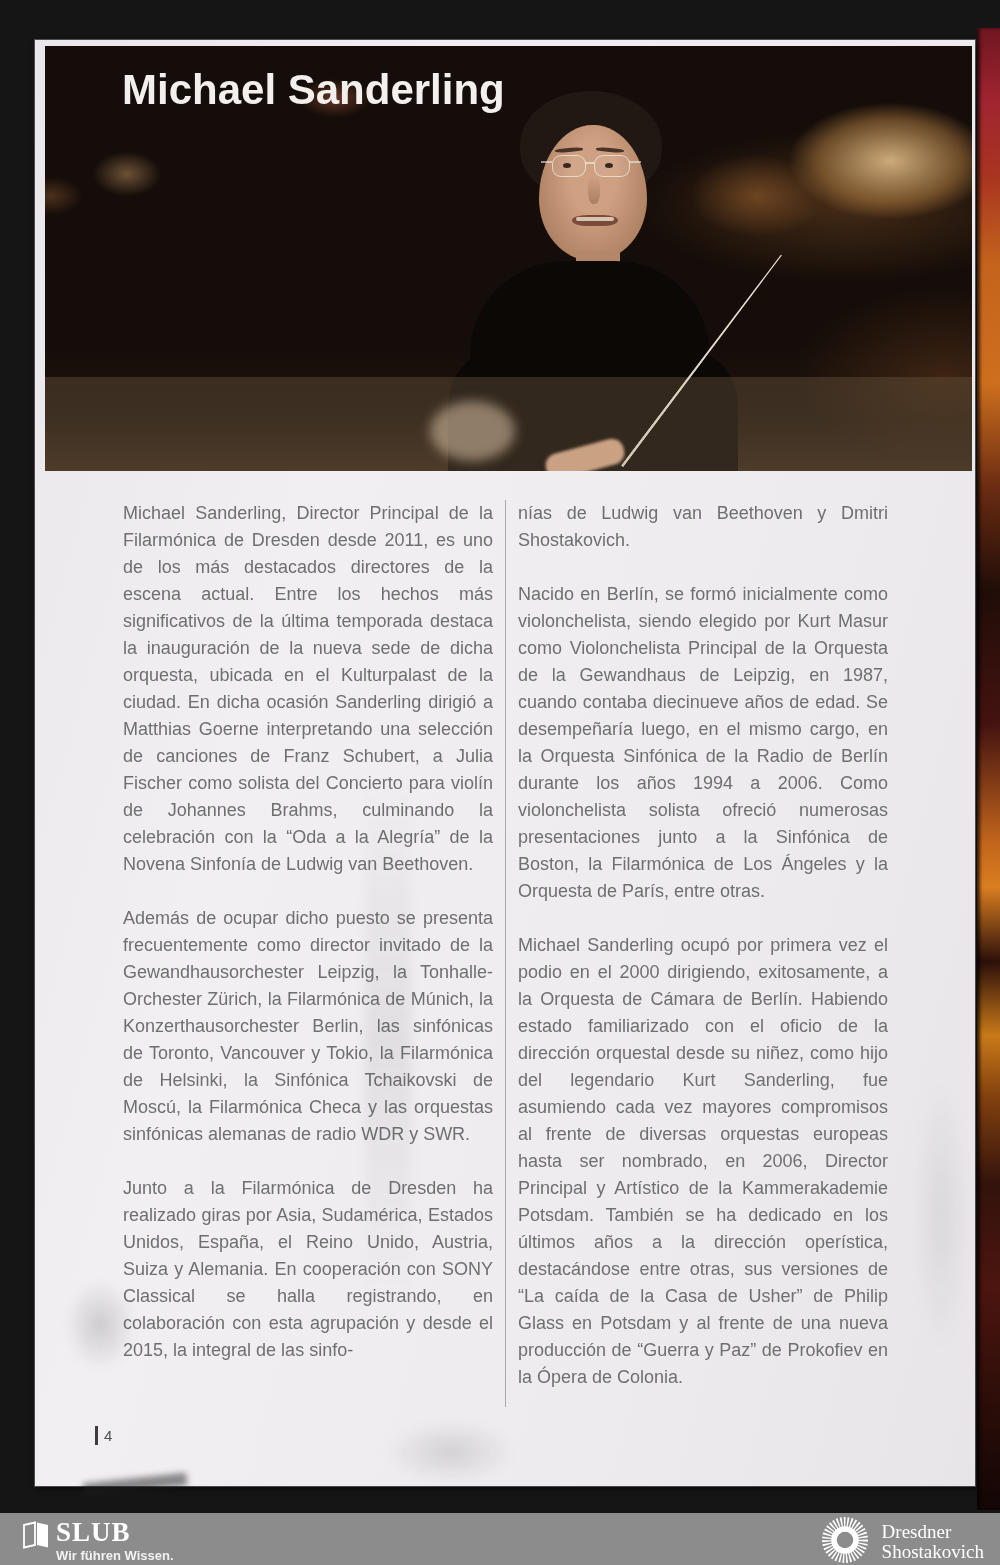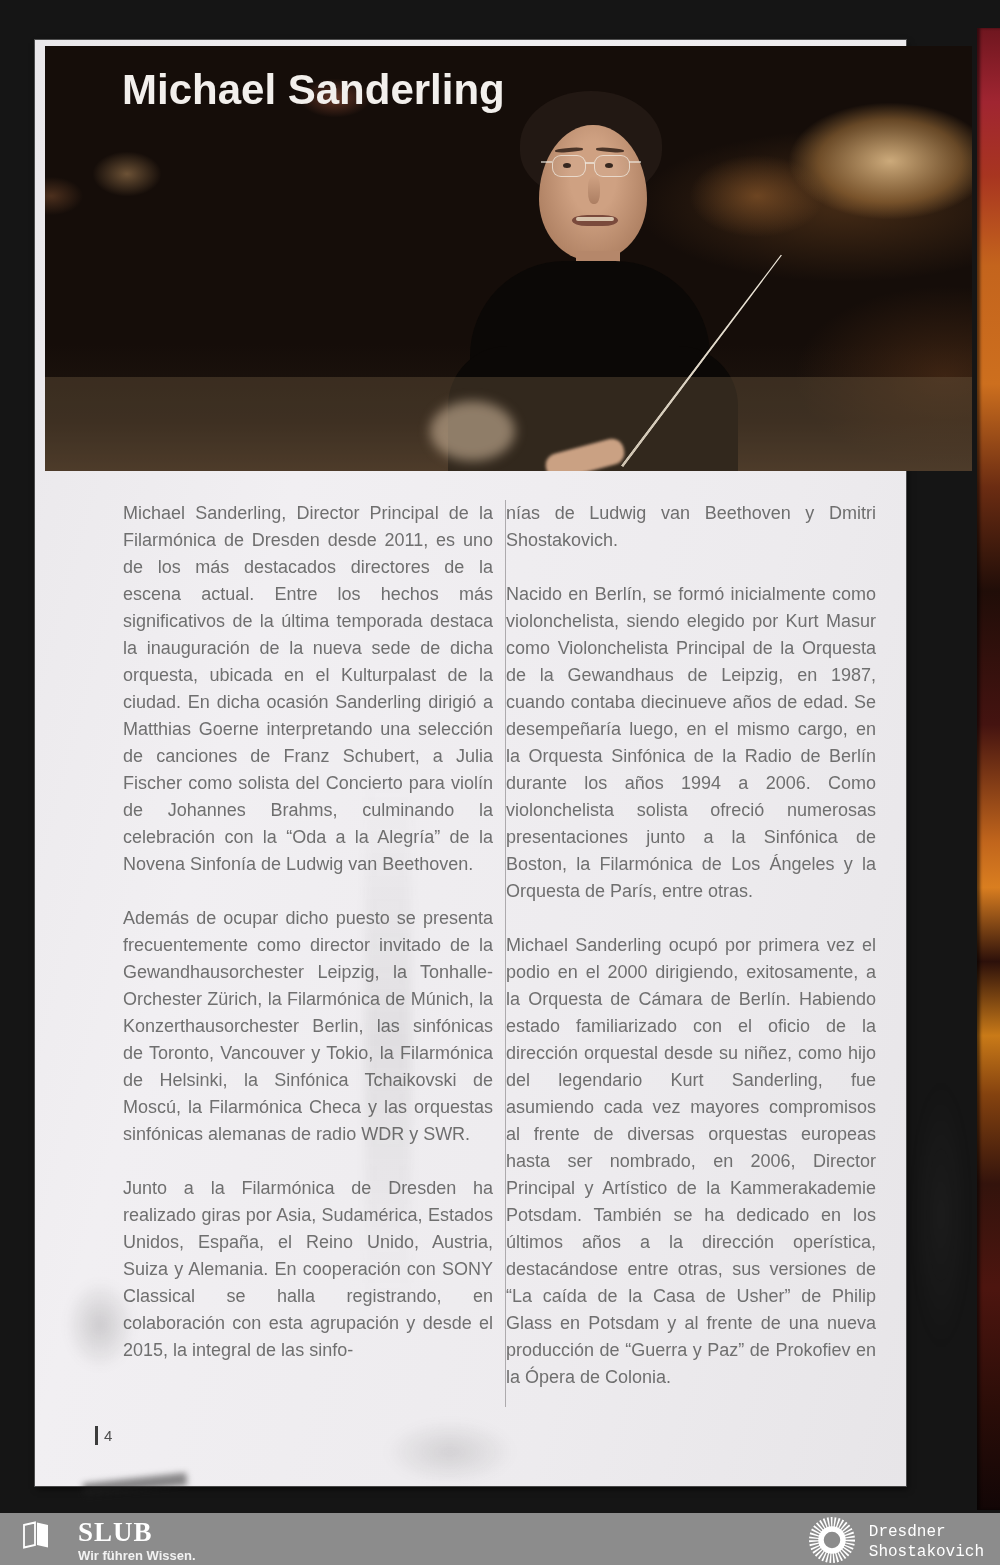--- a/index.html
+++ b/index.html
@@ -6,21 +6,21 @@
   .canvas{position:relative;width:1000px;height:1565px;background:#151515;overflow:hidden;
           font-family:"Liberation Sans",sans-serif;}
   
   .flame-strip{position:absolute;left:977px;top:28px;width:23px;height:1482px;
     background:linear-gradient(to bottom,
       #6f161f 0%,#a02531 5%,#a83520 10%,#c4641d 16%,#cd6f1e 24%,#6b2c12 31%,
       #200d08 38%,#441310 47%,#c2661c 55%,#d97e20 58%,#2c100a 63%,#c97a18 68%,
       #84420f 72%,#33130c 78%,#4d150f 85%,#2b0d08 93%,#120606 100%);
     box-shadow:inset 3px 0 3px rgba(0,0,0,.55);}
   
-  .page{position:absolute;left:35px;top:40px;width:871px;height:1446px;
+  .page{position:absolute;left:35px;top:40px;width:940px;height:1446px;
     background:linear-gradient(105deg,#e9e7ea,#f1eff2 30%,#edebee 70%,#e7e5e8);
     box-shadow:0 0 0 1px rgba(255,255,255,.25),2px 3px 6px rgba(0,0,0,.6);}
   
   .photo{position:absolute;left:10px;top:6px;width:927px;height:425px;overflow:hidden;
     background-color:#150d09;
     background-image:
       radial-gradient(ellipse 130px 75px at 845px 115px, rgba(222,186,135,.9) 0%, rgba(170,120,62,.55) 55%, rgba(120,75,35,0) 78%),
       radial-gradient(ellipse 90px 55px at 712px 150px, rgba(150,95,45,.6) 0%, rgba(150,95,45,0) 75%),
       radial-gradient(ellipse 260px 95px at 800px 160px, rgba(115,72,34,.5) 0%, rgba(115,72,34,0) 80%),
       radial-gradient(ellipse 48px 26px at 290px 52px, rgba(165,85,60,.55) 0%, rgba(165,85,60,0) 75%),
@@ -57,38 +57,38 @@
     clip-path:polygon(0 0,100% 32%,100% 68%,0 100%);
     transform-origin:0 50%;transform:rotate(-53deg);}
   .title-band{left:0;bottom:0;width:100%;height:94px;background:rgba(105,85,62,.42);z-index:3;}
   .page-title{left:77px;top:20px;margin:0;font-size:42px;line-height:48px;font-weight:700;
     color:#f2efec;letter-spacing:0;font-family:"Liberation Sans",sans-serif;z-index:6;}
   
   .columns{position:absolute;left:88px;top:460px;width:765px;display:flex;}
   .col{width:370px;color:#6f6f6f;font-size:18px;line-height:27px;text-align:justify;}
   .col p{margin:0 0 27px 0;}
   .col p:last-child{margin-bottom:16px;}
-  .col-right{border-left:1px solid #adaaad;margin-left:12px;}
+  .col-right{border-left:1px solid #adaaad;padding-left:12px;margin-left:12px;}
   
   .page-number{position:absolute;left:60px;top:1386px;color:#4f4f4f;font-size:15px;}
   .pn-bar{display:inline-block;width:3px;height:19px;background:#3c3c3c;vertical-align:-4px;margin-right:6px;}
   
   .smudge{position:absolute;pointer-events:none;}
   .sm1{left:30px;top:1240px;width:70px;height:90px;background:radial-gradient(closest-side,rgba(60,60,60,.2),rgba(60,60,60,0));filter:blur(4px);}
   .sm2{left:330px;top:740px;width:46px;height:520px;background:linear-gradient(to bottom,rgba(80,80,80,0),rgba(80,80,80,.09),rgba(80,80,80,0));filter:blur(5px);}
   .sm3{left:350px;top:1380px;width:130px;height:64px;background:radial-gradient(closest-side,rgba(70,70,70,.16),rgba(70,70,70,0));filter:blur(4px);}
   .sm4{left:878px;top:1040px;width:56px;height:270px;background:radial-gradient(closest-side,rgba(90,90,90,.1),rgba(90,90,90,0));filter:blur(5px);}
   .corner-mark{left:48px;top:1438px;width:104px;height:13px;background:rgba(30,30,30,.5);filter:blur(3px);transform:rotate(-6deg);}
   
   .footer-bar{position:absolute;left:0;top:1513px;width:1000px;height:52px;background:#8c8c8c;}
-  .slub{position:absolute;left:20px;top:6px;display:flex;gap:26px;}
+  .slub{position:absolute;left:20px;top:6px;display:flex;gap:4px;}
   .slub-name{font-family:"Liberation Serif",serif;font-weight:700;font-size:27px;line-height:27px;color:#fff;letter-spacing:1px;}
   .slub-tag{font-size:13px;font-weight:700;color:#f2f2f2;margin-top:2px;}
   .phil{position:absolute;right:16px;top:2px;display:flex;align-items:center;gap:12px;}
-  .phil-text{font-family:Liberation Mono, monospace;font-size:16px;line-height:20px;color:#fff;}
+  .phil-text{font-family:Liberation Serif, serif;font-size:19px;line-height:20px;color:#fff;}
 </style>
 </head>
 <body>
 
 <div class="canvas">
 
   <div class="flame-strip"></div>
 
   <div class="page">
 

